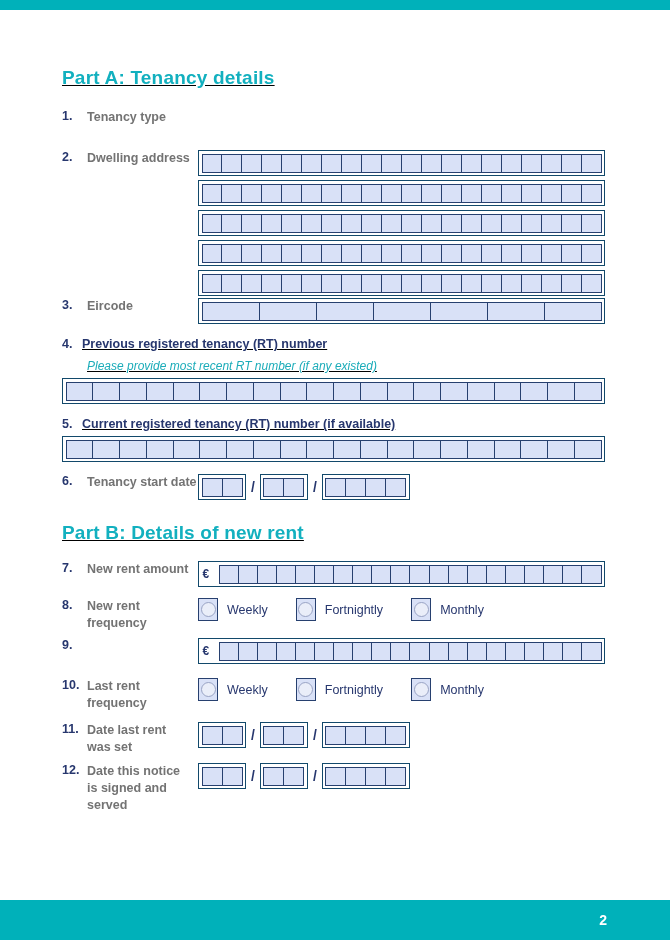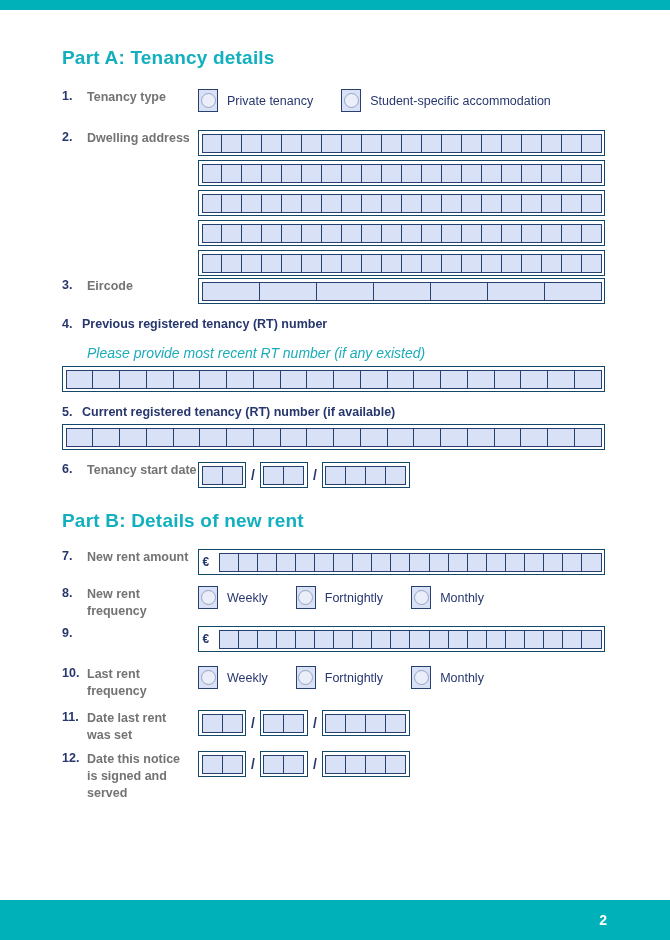--- a/index.html
+++ b/index.html
@@ -4,42 +4,42 @@
 <style>
   html,body{margin:0;padding:0;}
   body{
     width:670px;height:940px;position:relative;background:#ffffff;
     font-family:"Liberation Sans", sans-serif;overflow:hidden;
   }
   .topbar{position:absolute;top:0;left:0;width:670px;height:10px;background:#00b1ba;}
   .footbar{position:absolute;bottom:0;left:0;width:670px;height:40px;background:#00b1ba;}
   .pagenum{position:absolute;right:63px;top:0;height:40px;line-height:40px;
     color:#ffffff;font-weight:bold;font-size:14px;}
-  .content{position:absolute;left:62px;top:47px;width:543px;}
+  .content{position:absolute;left:62px;top:67px;width:543px;text-decoration:underline;}
 
   .part-title{color:#12b0bf;font-size:19px;font-weight:bold;margin:0 0 20px 0;letter-spacing:.2px;}
   .part-title.b{margin-top:24px;margin-bottom:17px;}
 
   .q-row{position:relative;}
   .q-num{position:absolute;left:0;top:0;width:24px;color:#27376e;font-size:12.5px;font-weight:bold;}
   .q-label{position:absolute;left:25px;top:0;width:130px;color:#737373;font-size:12.5px;font-weight:bold;line-height:1.35;}
   .q-label.narrow{width:104px;}
   .q-field{position:absolute;left:136px;top:0;width:407px;}
 
   
   .frame{border:1.5px solid #12496b;background:#ffffff;padding:2.5px;box-sizing:border-box;}
   .comb{display:flex;height:17px;border:1px solid #27406f;background:#d9e1f7;}
   .comb .cell{flex:1;border-right:1px solid #27406f;}
   .comb .cell:last-child{border-right:none;}
 
   .addr-row{margin-bottom:4px;}
   .addr-row:last-child{margin-bottom:0;}
 
   .full-label{color:#27376e;font-size:12.5px;font-weight:bold;}
-  .hint{color:#1bacb9;font-size:14px;font-style:italic;margin:14px 0 5px 25px;}
+  .hint{color:#1bacb9;font-size:12px;font-style:italic;margin:8px 0 5px 25px;}
   .full-comb{margin-top:5px;}
 
   
   .euro-frame{display:flex;align-items:center;}
   .euro{width:16px;color:#27376e;font-weight:bold;font-size:12px;flex:0 0 16px;padding-left:1px;}
   .euro-frame .comb{flex:1;}
 
   
   .opts{display:flex;align-items:center;}
   .radio{width:20px;height:23px;background:#d9e1f7;border:1.5px solid #27406f;
@@ -73,30 +73,20 @@
 
 <div class="topbar"></div>
 
 <div class="content">
 
   <div class="part-title">Part A: Tenancy details</div>
 
   <div class="q-row r-q1">
     <span class="q-num">1.</span>
     <span class="q-label">Tenancy type</span>
-    <div class="q-field opts">
-      <span class="radio">
-          <span class="circ"></span>
-        </span>
-      <span class="opt-label">Private tenancy</span>
-      <span class="radio">
-          <span class="circ"></span>
-        </span>
-      <span class="opt-label">Student-specific accommodation</span>
-    </div>
   </div>
 
   <div class="q-row r-q2">
     <span class="q-num">2.</span>
     <span class="q-label">Dwelling address</span>
     <div class="q-field">
       <div class="frame addr-row">
           <div class="comb">
             <div class="cell"></div>
             <div class="cell"></div>

